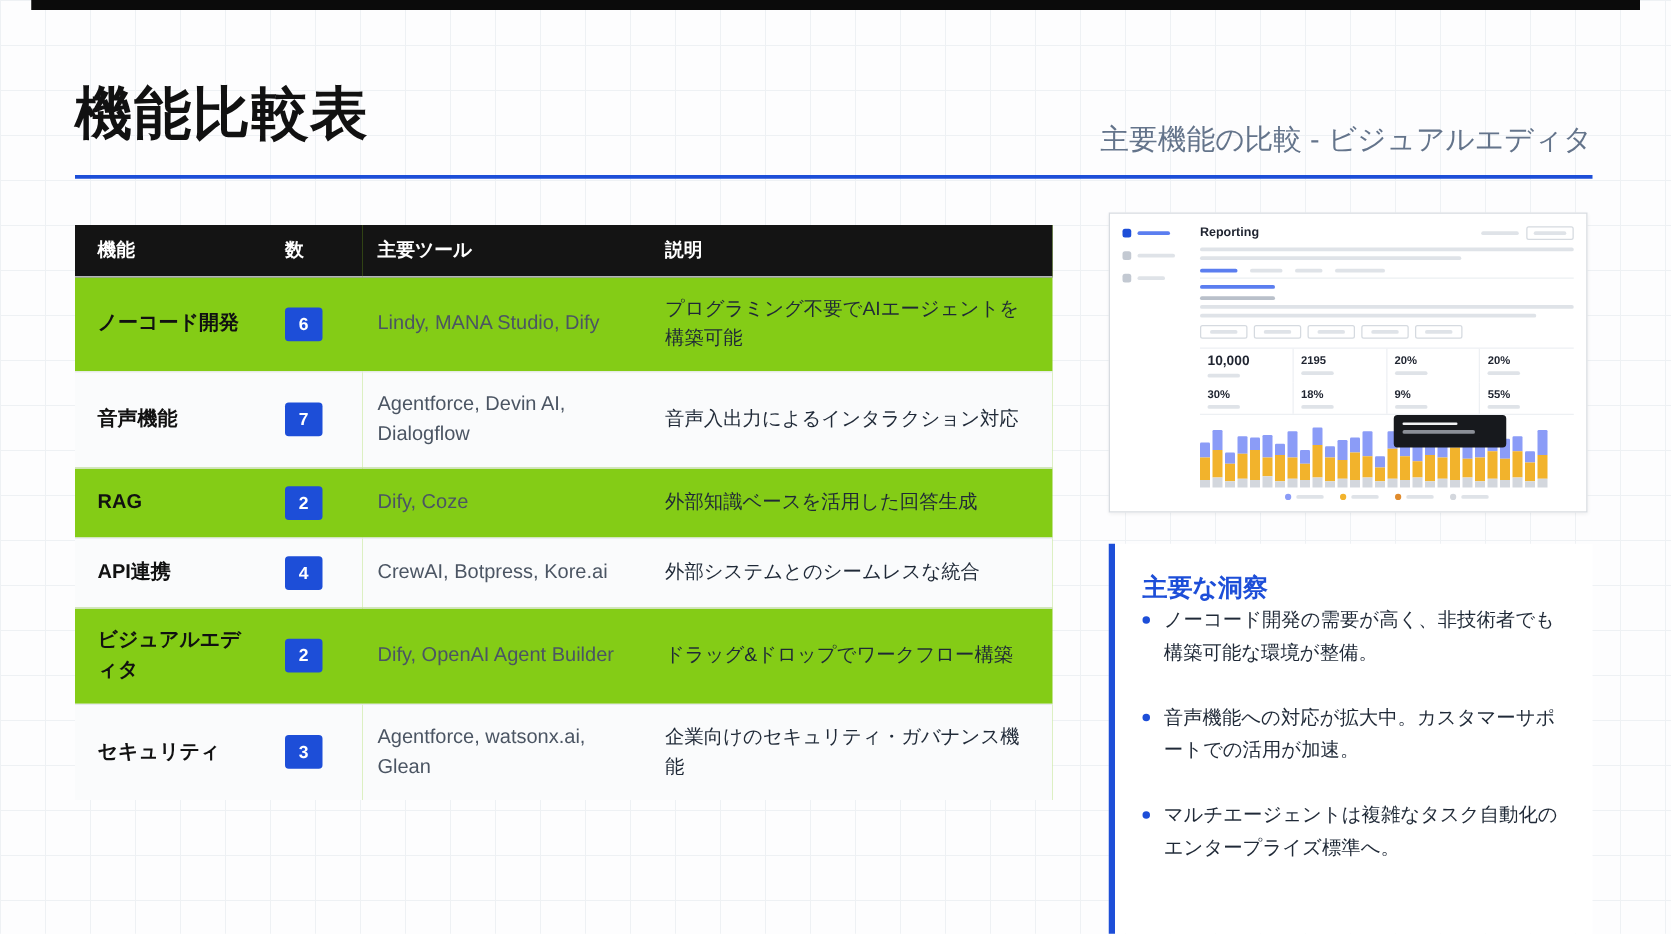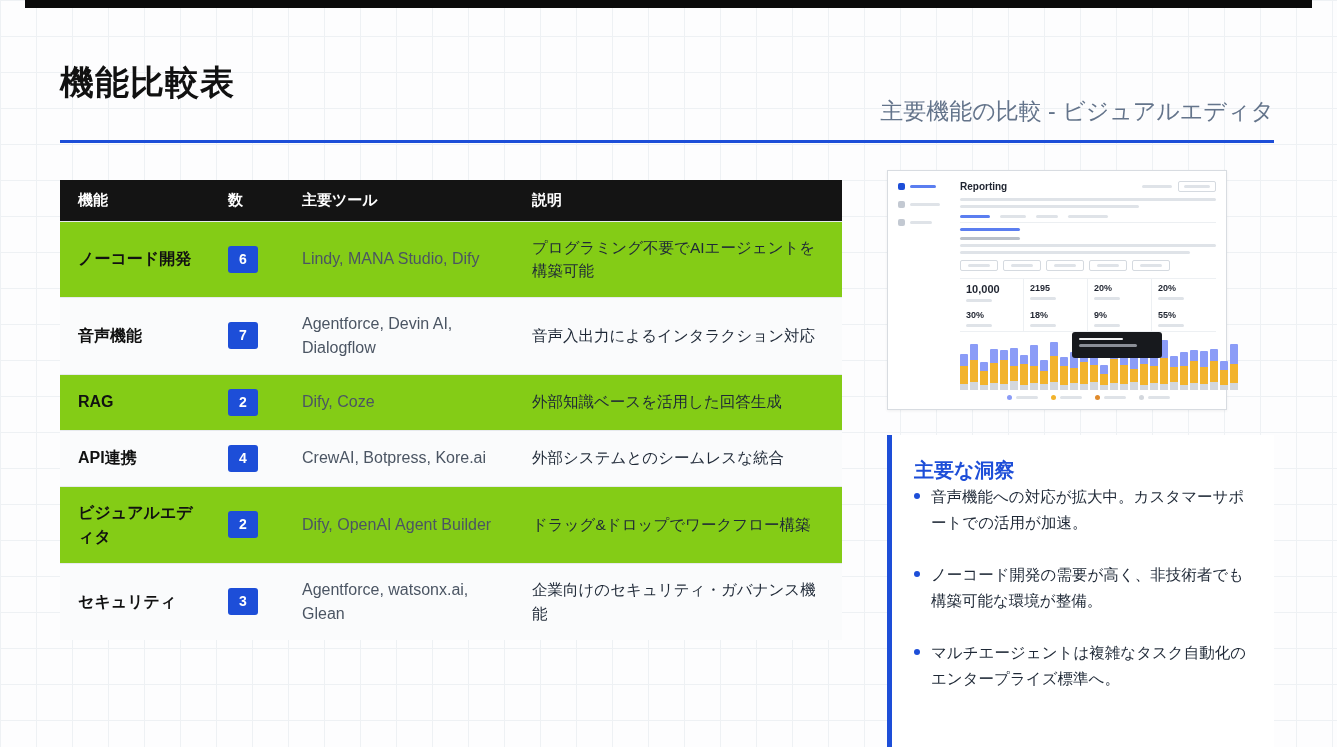--- a/index.html
+++ b/index.html
@@ -13,21 +13,21 @@
     font-family:"Liberation Sans","DejaVu Sans",sans-serif;
     background-color:#fdfdfe;
     background-image:linear-gradient(#eef1f4 1px, transparent 1px),
                      linear-gradient(90deg,#eef1f4 1px, transparent 1px);
     background-size:36px 36px;
     color:#111;
   }
   .top-bar{position:absolute; left:25px; right:25px; top:0; height:8px; background:#0b0b0b;}
 
   
-  .page-title{position:absolute; left:60px; top:60px; font-size:34px; font-weight:900; color:var(--title-color); letter-spacing:1px;}
+  .page-title{position:absolute; left:60px; top:60px; font-size:46px; font-weight:900; color:var(--title-color); letter-spacing:1px;}
   .page-subtitle{position:absolute; right:63px; top:96px; font-size:23px; color:var(--subtitle-color); font-weight:400;}
   .header-divider{position:absolute; left:60px; top:140px; width:1214px; height:3px; background:var(--accent);}
 
   
   table.cmp{position:absolute; left:60px; top:180px; width:782px; border-collapse:collapse; table-layout:fixed; background:#84cc16;}
   table.cmp col.c1{width:160px;} table.cmp col.c2{width:70px;} table.cmp col.c3{width:230px;} table.cmp col.c4{width:322px;}
   table.cmp thead th{
     background:var(--table-header-bg); color:#fff; font-size:15px; font-weight:700;
     text-align:left; padding:11px 10px 11px 18px; height:40px;
   }
@@ -37,21 +37,21 @@
   table.cmp tbody td{vertical-align:middle; padding:14px 12px; border-top:1px solid #e7eaee; line-height:1.5;}
   table.cmp tbody tr:nth-child(even) td{background:#fafbfc;}
   td.cell-feature{font-size:16px; font-weight:700; color:#111; padding-left:18px !important; padding-right:14px !important;}
   td.cell-count{padding-left:8px !important;}
   td.cell-tools{font-size:16px; color:#4b5563; padding-left:12px !important; padding-right:24px !important;}
   td.cell-desc{font-size:15.5px; color:#1f2937; padding-left:12px !important;}
   .badge{display:inline-block; min-width:30px; padding:3px 4px; background:var(--badge-bg); color:#fff;
          font-size:14px; font-weight:700; text-align:center; border-radius:3px;}
 
   
-  .thumb{position:absolute; left:887px; top:170px; width:340px; height:240px; background:#fff;
+  .thumb{position:absolute; left:887px; top:170px; width:383px; height:240px; background:#fff;
          border:1px solid #d8dce1; box-shadow:0 1px 3px rgba(0,0,0,.06); padding:10px; display:flex; gap:10px;}
   .ph{display:block; height:3px; border-radius:2px; background:#dfe3e8;}
   .ph.dark{background:#b9c0ca;} .ph.blue{background:#5b7ef0;} .w22{width:22px;} .w26{width:26px;} .w30{width:30px;} .w40{width:40px;}
   .w60{width:60px;} .w70p{width:70%;} .w90p{width:90%;} .w100p{width:100%;}
   .thumb-side{width:52px; flex:0 0 52px; display:flex; flex-direction:column; gap:11px; padding-top:2px;}
   .side-item{display:flex; align-items:center; gap:5px;}
   .sq{display:block; width:7px; height:7px; border-radius:2px; background:#c3c9d2;}
   .sq.blue{background:var(--accent);}
   .thumb-main{flex:1; display:flex; flex-direction:column; min-width:0;}
   .t-head{display:flex; justify-content:space-between; align-items:center;}
@@ -421,24 +421,24 @@
         </span>
     </div>
   </div>
 </div>
 
 <div class="insights">
   <div class="insights-heading">主要な洞察</div>
   <ul>
     <li>
       <span class="bullet-dot"></span>
-      <span class="insight-text">音声機能への対応が拡大中。カスタマーサポートでの活用が加速。</span>
+      <span class="insight-text">ノーコード開発の需要が高く、非技術者でも構築可能な環境が整備。</span>
     </li>
     <li>
       <span class="bullet-dot"></span>
-      <span class="insight-text">ノーコード開発の需要が高く、非技術者でも構築可能な環境が整備。</span>
+      <span class="insight-text">音声機能への対応が拡大中。カスタマーサポートでの活用が加速。</span>
     </li>
     <li>
       <span class="bullet-dot"></span>
       <span class="insight-text">マルチエージェントは複雑なタスク自動化のエンタープライズ標準へ。</span>
     </li>
   </ul>
 </div>
 
 </body></html>

